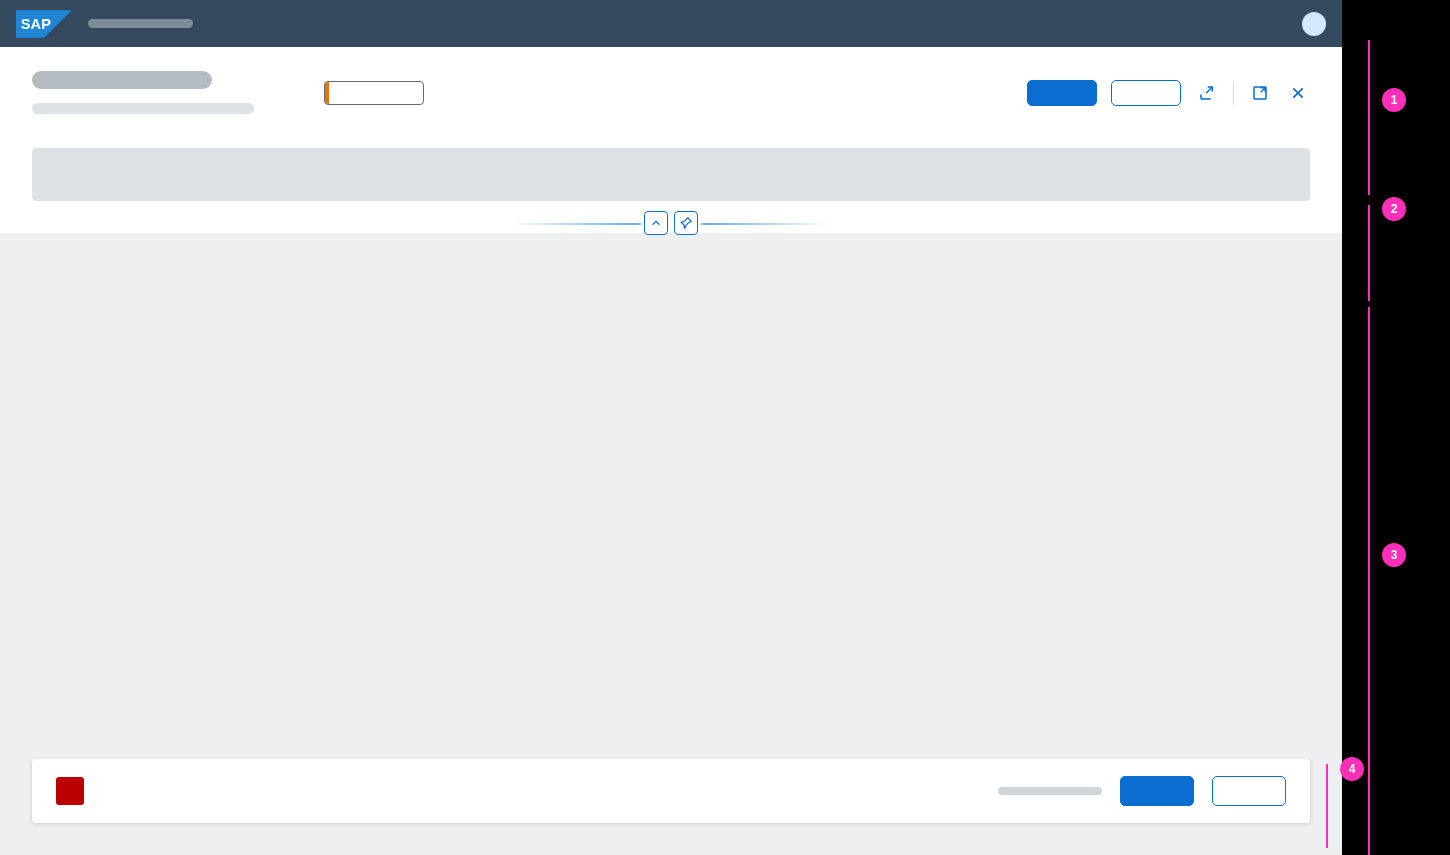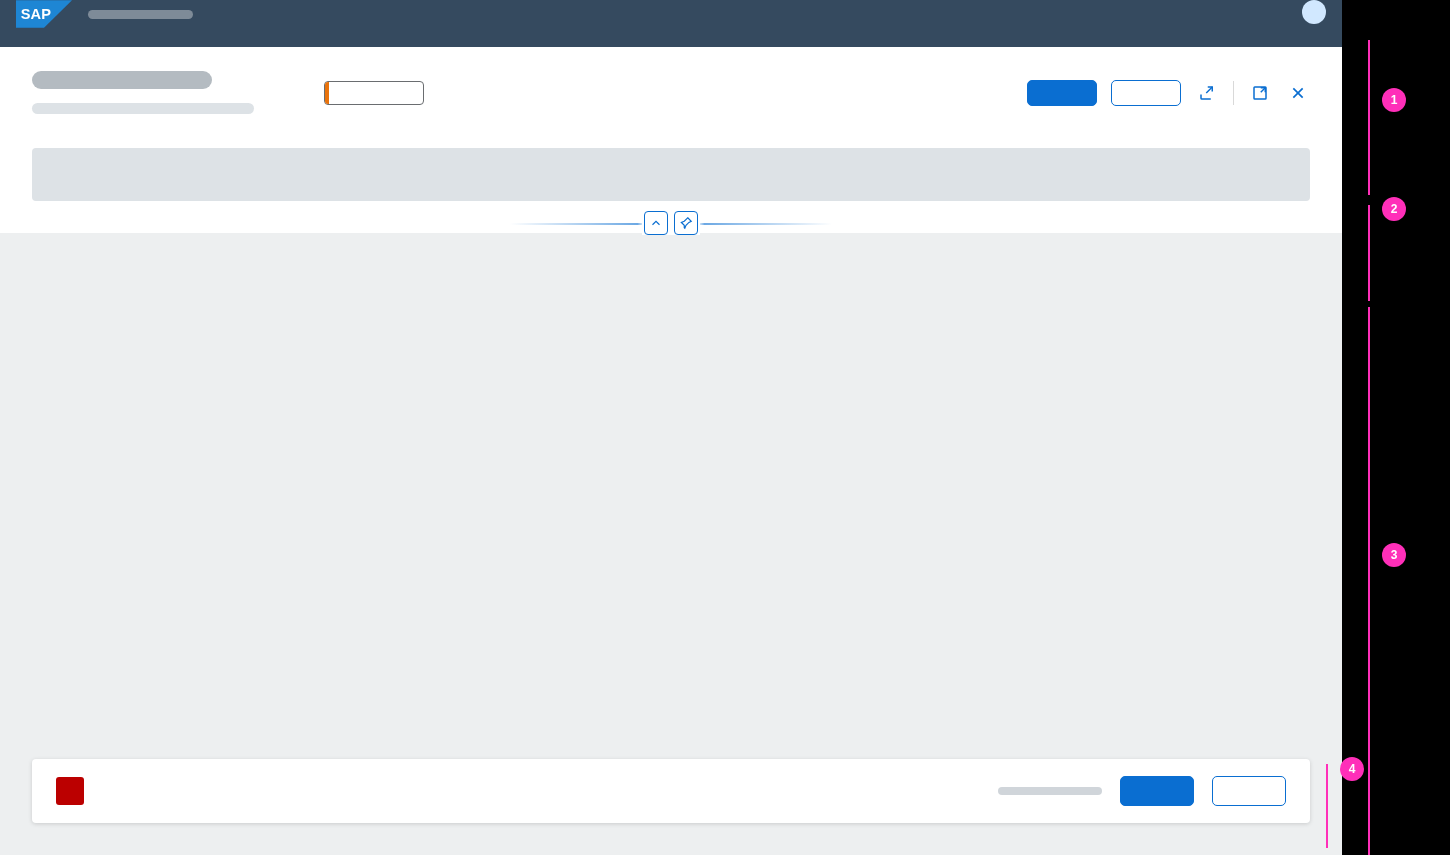--- a/index.html
+++ b/index.html
@@ -2,21 +2,21 @@
 <html><head>
 <meta charset="utf-8">
 <style>
   * { box-sizing: border-box; margin: 0; padding: 0; font-family: Arial, Helvetica, sans-serif; }
   html, body { width: 1450px; height: 855px; overflow: hidden; background: #000; }
   .root { display: flex; width: 1450px; height: 855px; }
   .app { width: 1342px; height: 855px; position: relative; background: #edeff0; }
   .annot { width: 108px; height: 855px; background: #000; position: relative; }
 
   
-  .shellbar { height: 47px; background: #354a5f; display: flex; align-items: flex-start; padding: 0 16px; justify-content: space-between; }
+  .shellbar { height: 47px; background: #354a5f; display: flex; align-items: center; padding: 0 16px; justify-content: space-between; }
   .shell-left { display: flex; align-items: center; gap: 16px; }
   .sap-logo { position: relative; width: 56px; height: 28px; }
   .sap-logo svg { width: 56px; height: 28px; display: block; }
   .shell-title-ph { width: 105px; height: 9px; background: #7e8b98; border-radius: 5px; }
   .avatar { width: 24px; height: 24px; border-radius: 50%; background: #d1e8ff; }
 
   
   .page-header { background: #fff; padding: 24px 32px 12px 32px; position: relative; }
   .header-top { display: flex; align-items: center; justify-content: space-between; }
   .title-stack { display: flex; flex-direction: column; gap: 14px; }

